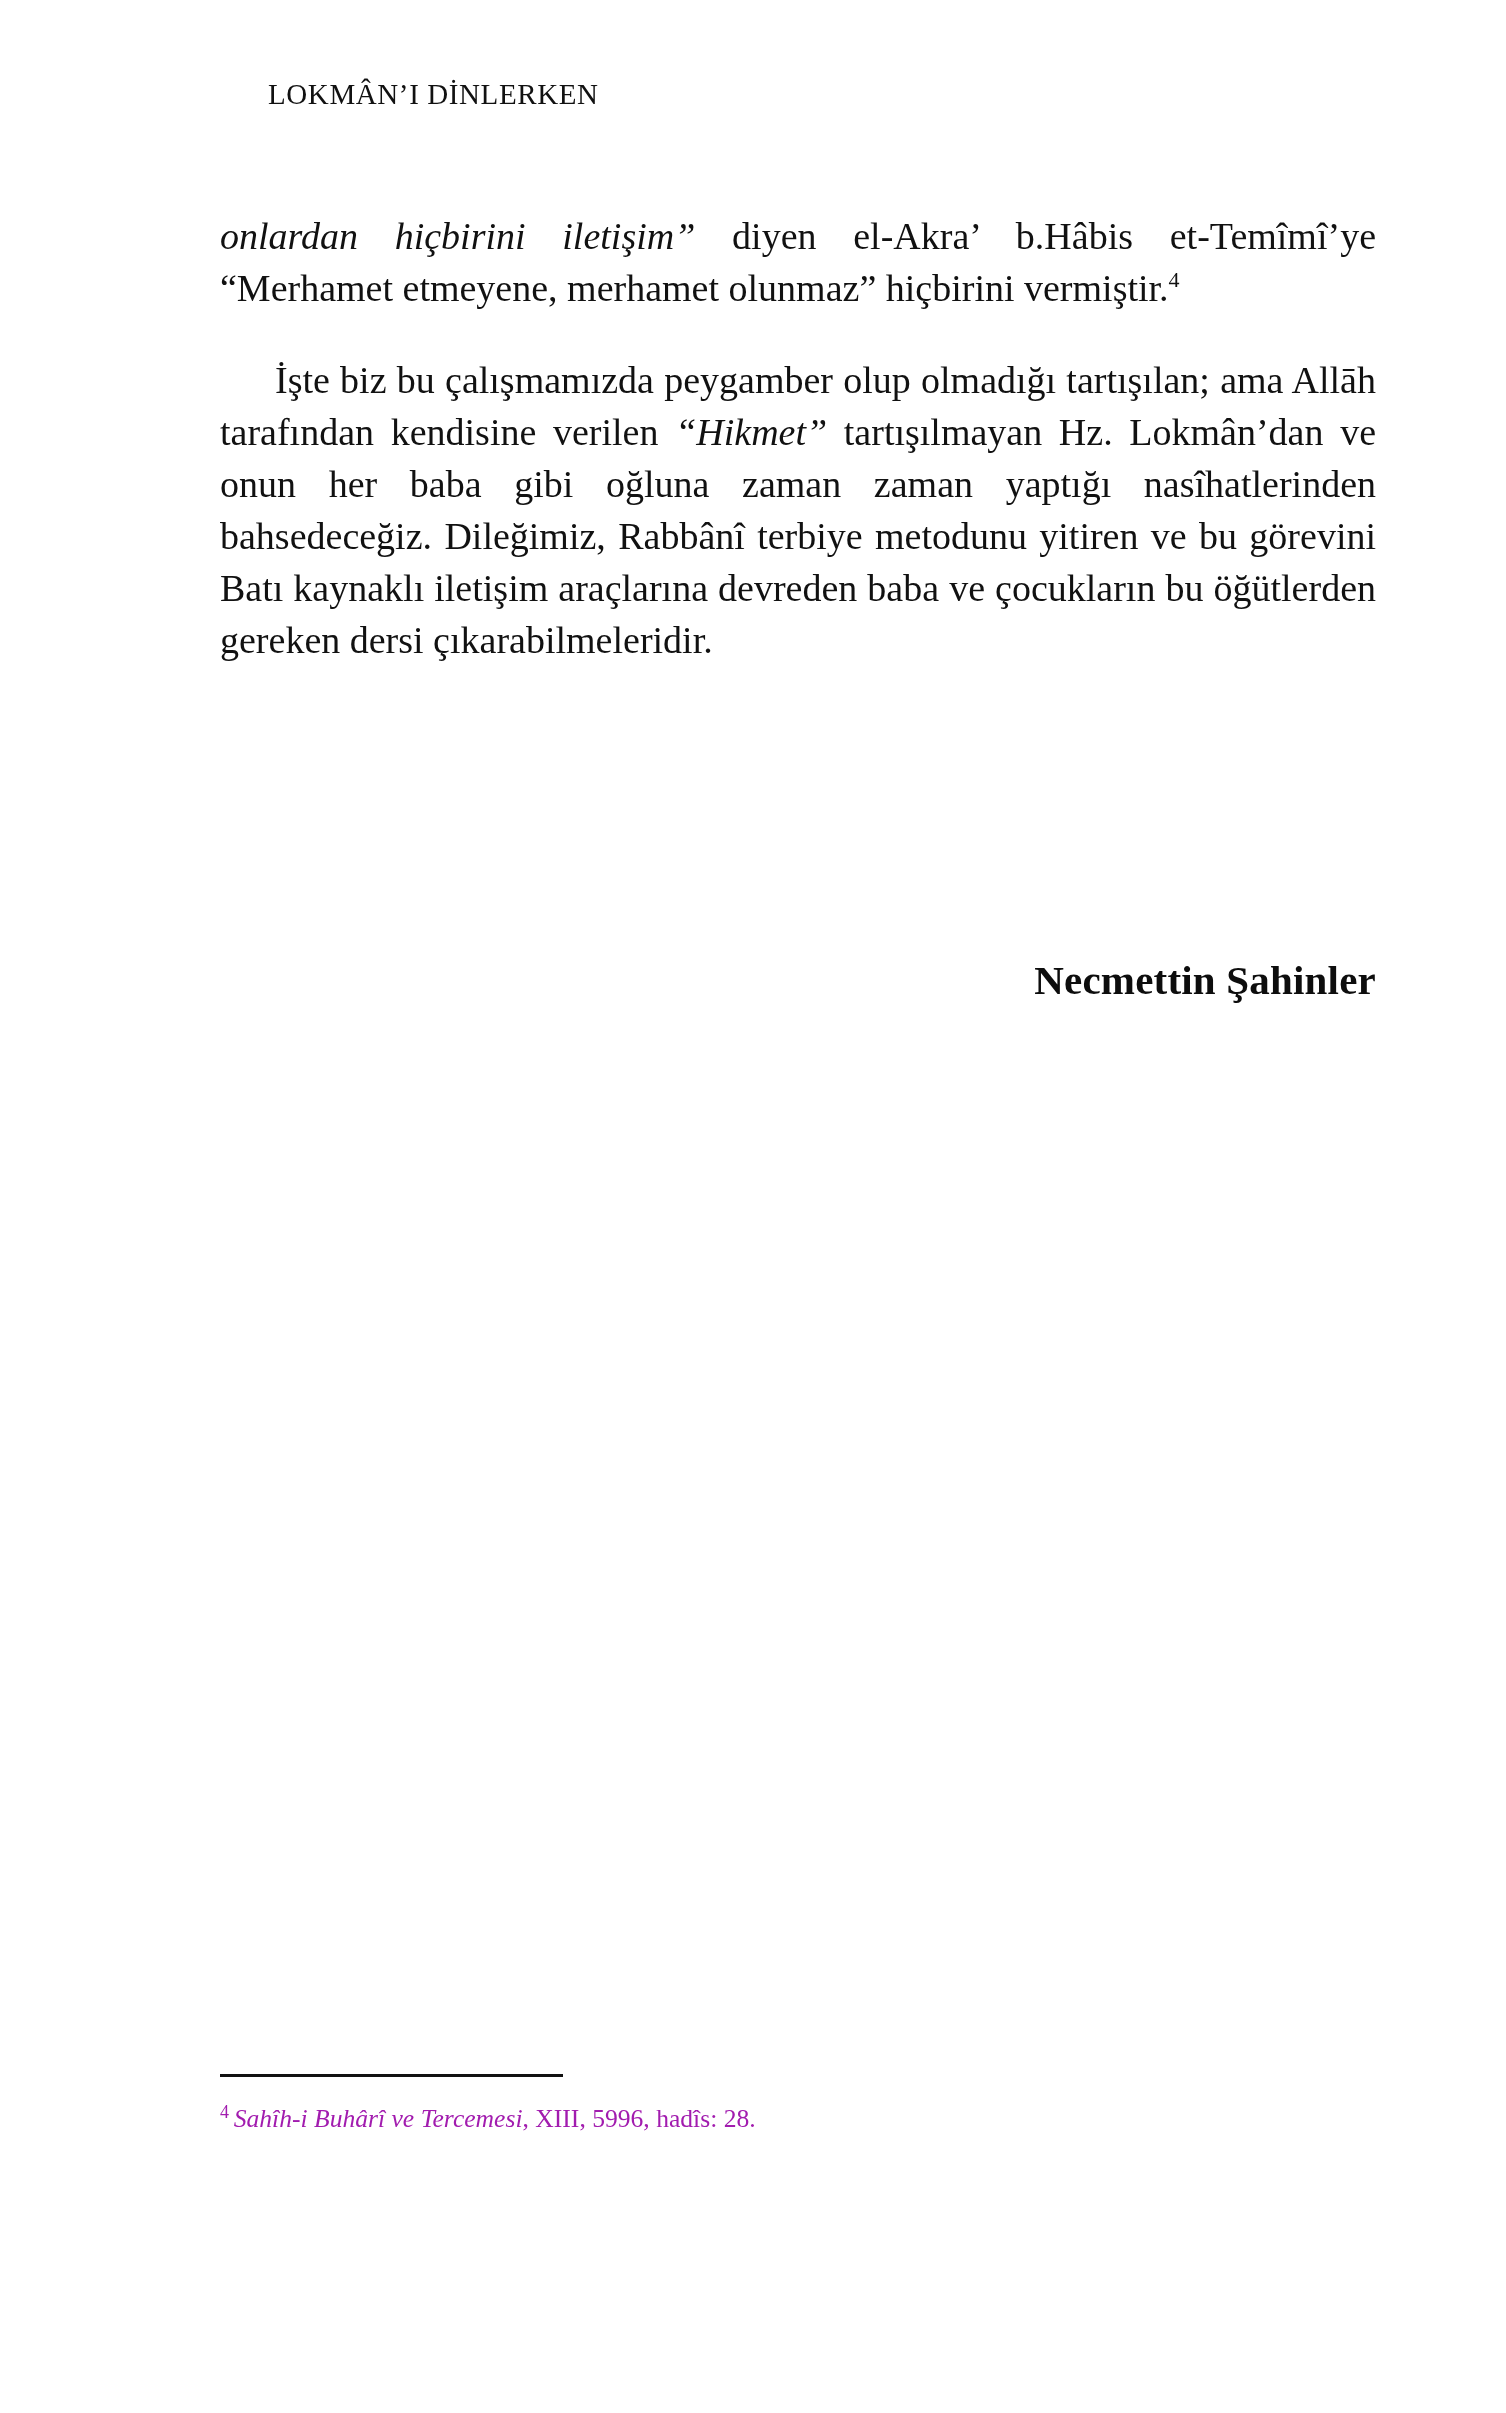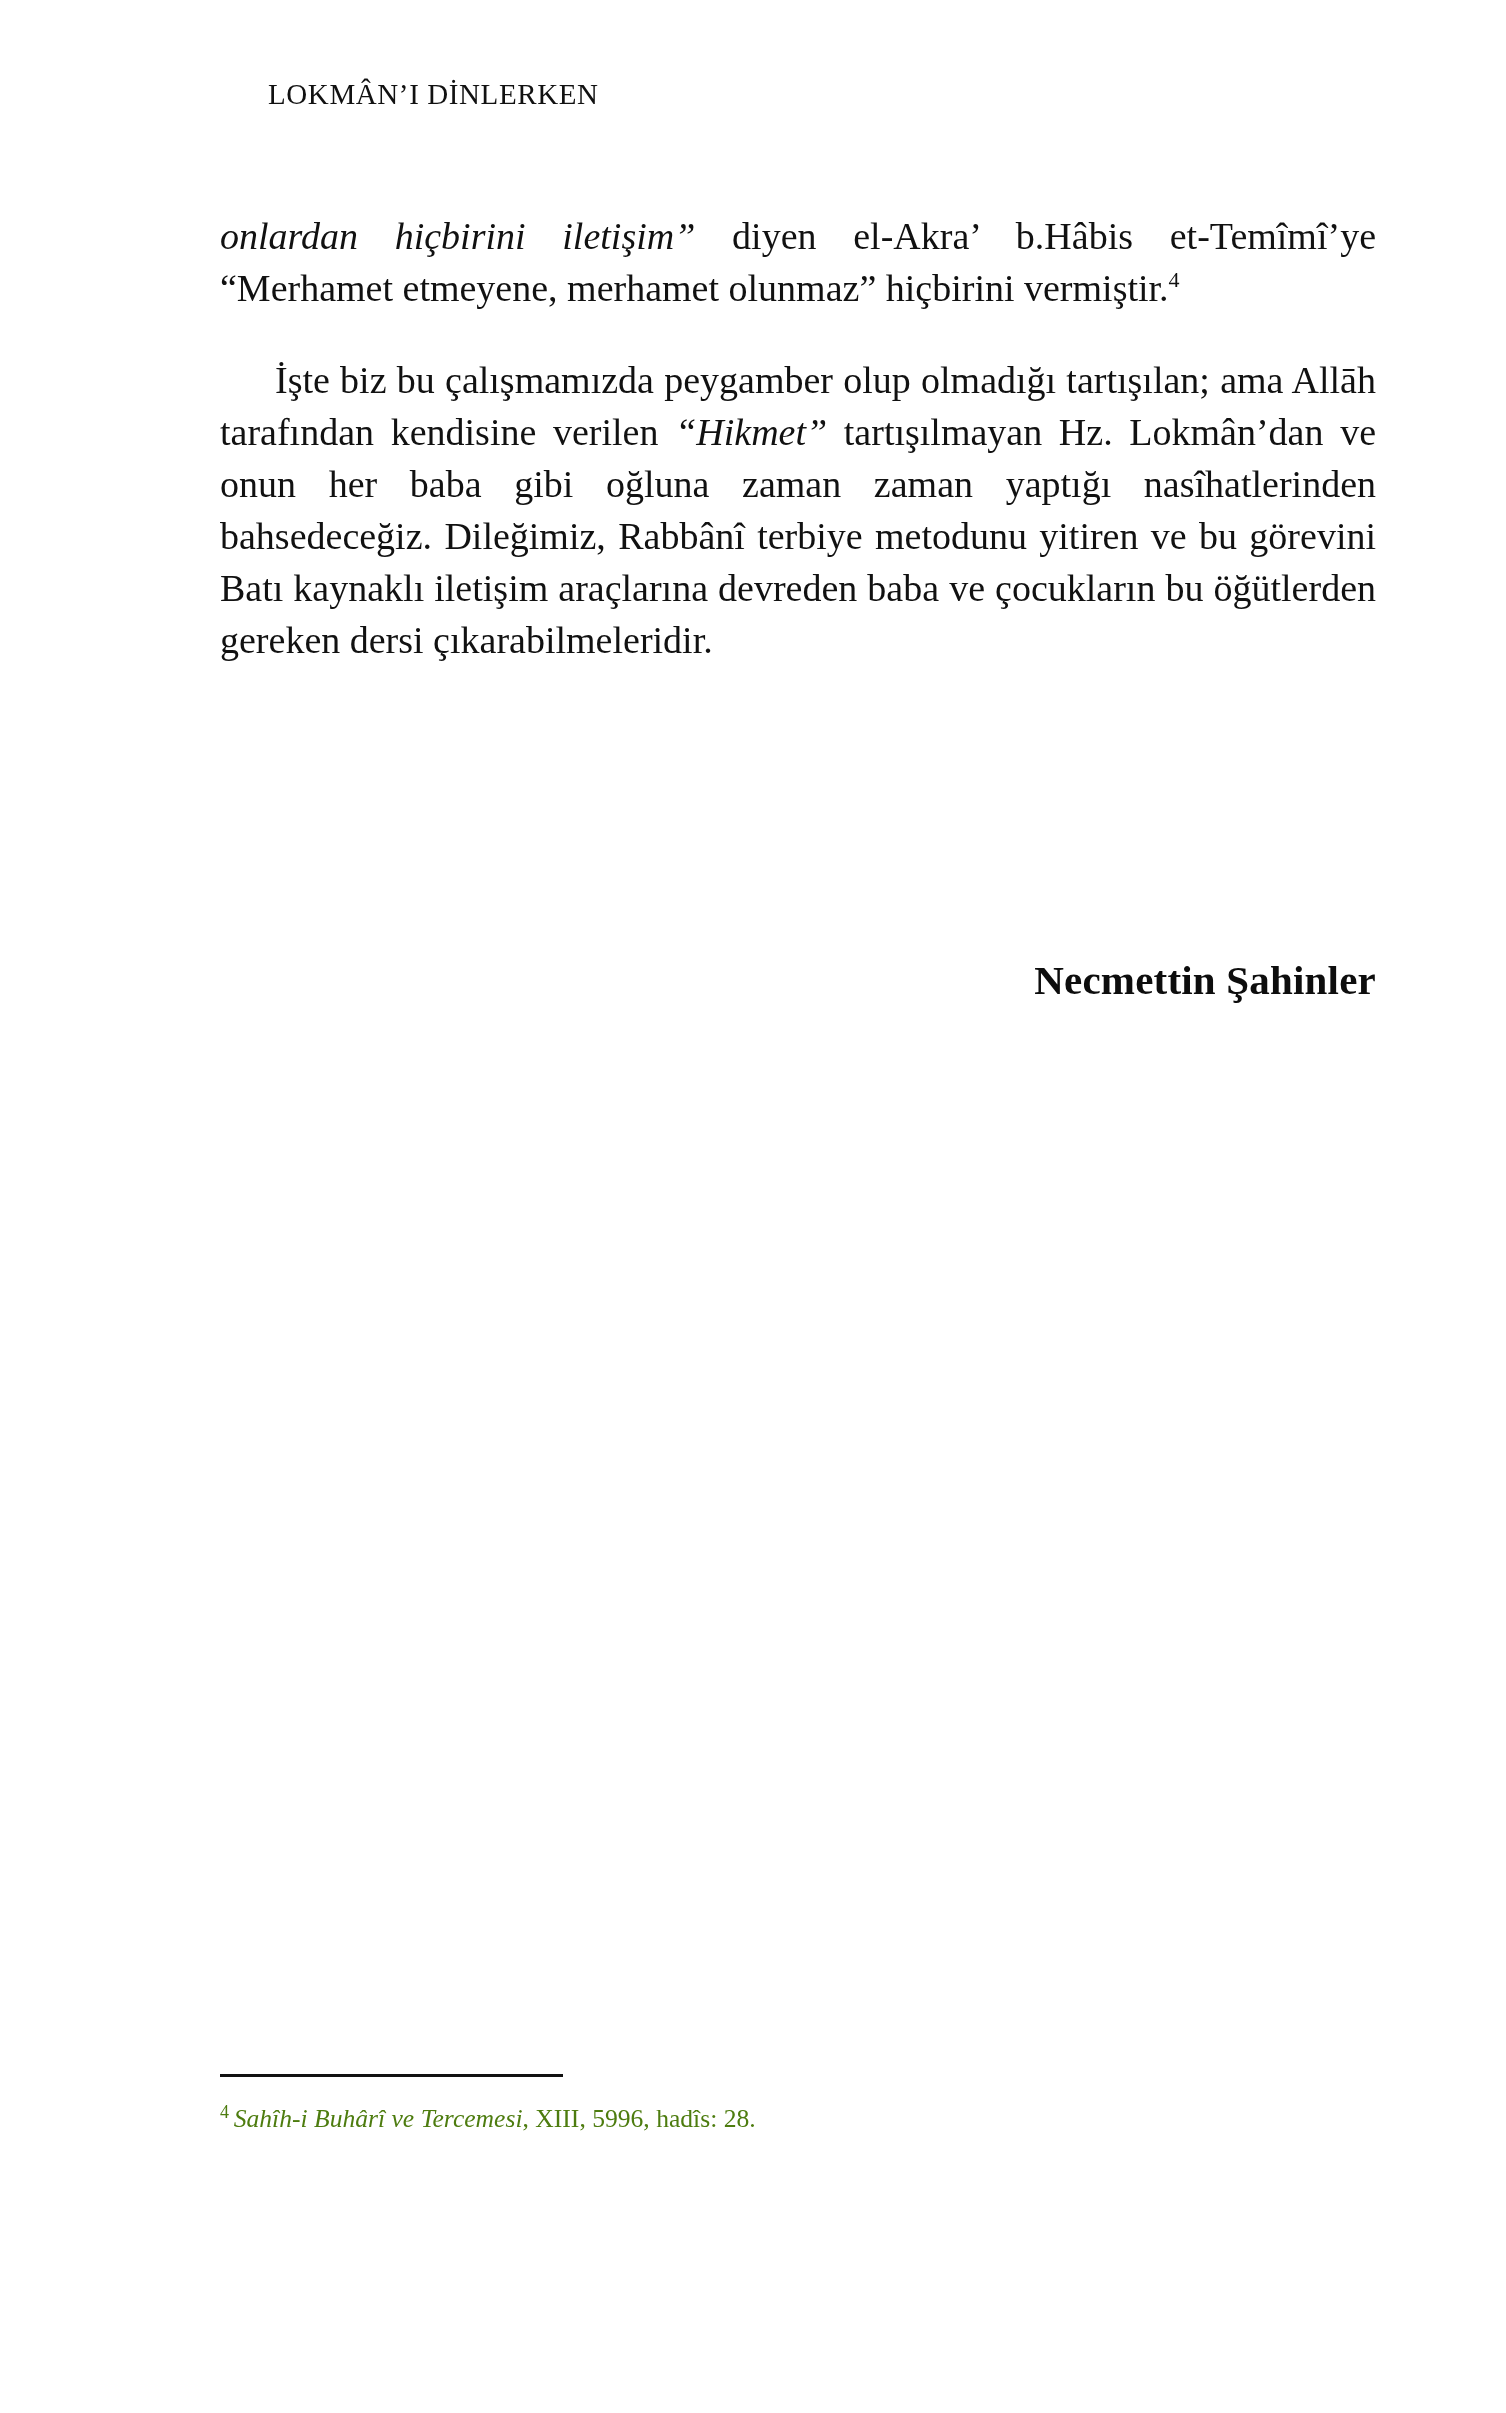--- a/index.html
+++ b/index.html
@@ -82,21 +82,21 @@
   }
   .footnote-rule {
     width: 343px;
     height: 2.8px;
     background: #111111;
     margin: 0 0 26.5px 0;
   }
   .footnote {
     font-size: 25.6px;
     line-height: 32px;
-    color: #4d7c0f;
+    color: #a21caf;
     white-space: nowrap;
   }
   .footnote sup.fnnum {
     font-size: 18px;
     vertical-align: super;
     line-height: 0;
     margin-right: 4.7px;
   }
   .footnote .it {
     font-style: italic;

